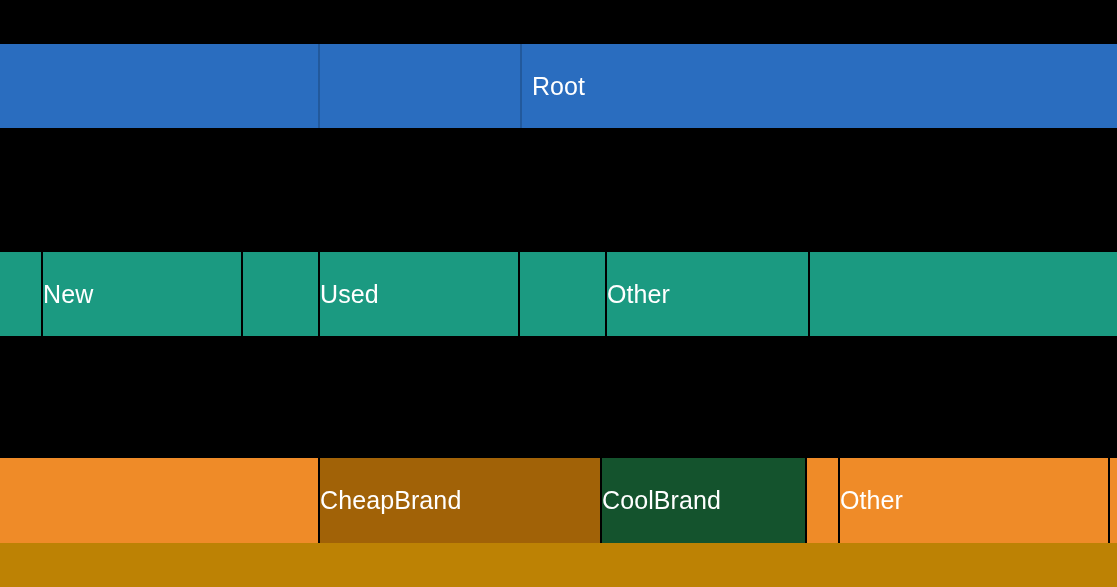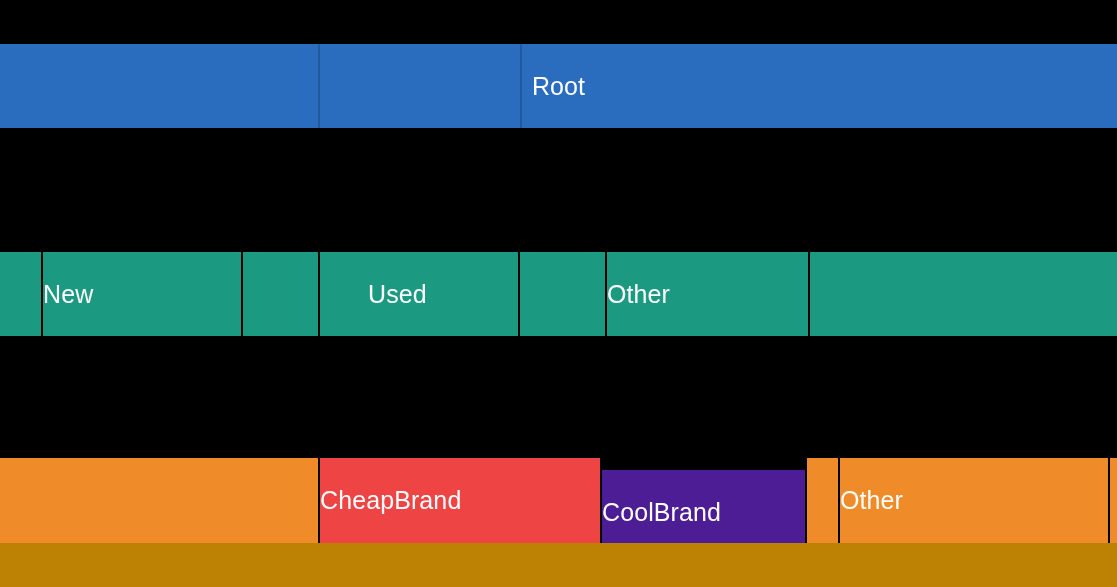--- a/index.html
+++ b/index.html
@@ -77,41 +77,41 @@
 
   <div class="icicle-row row-cat">
     <div class="icicle-node" style="left:0px; width:41px; background:#1b9a81;"></div>
 
     <div class="icicle-node" style="left:43px; width:198px; background:#1b9a81;">
       <span class="node-label">New</span>
     </div>
 
     <div class="icicle-node" style="left:243px; width:75px; background:#1b9a81;"></div>
 
-    <div class="icicle-node" style="left:320px; width:198px; background:#1b9a81;padding-left:48px;">
+    <div class="icicle-node" style="left:320px; width:198px; background:#1b9a81;">
       <span class="node-label">Used</span>
     </div>
 
     <div class="icicle-node" style="left:520px; width:85px; background:#1b9a81;"></div>
 
     <div class="icicle-node" style="left:607px; width:201px; background:#1b9a81;">
       <span class="node-label">Other</span>
     </div>
 
     <div class="icicle-node" style="left:810px; width:307px; background:#1b9a81;"></div>
   </div>
 
   <div class="icicle-row row-brand">
     <div class="icicle-node" style="left:0px; width:318px; background:#ef8b28;"></div>
 
-    <div class="icicle-node" style="left:320px; width:280px; background:#ef4444;">
+    <div class="icicle-node" style="left:320px; width:280px; background:#a16207;">
       <span class="node-label">CheapBrand</span>
     </div>
 
-    <div class="icicle-node" style="left:602px; width:203px; background:#4c1d95;margin-top:12px;">
+    <div class="icicle-node" style="left:602px; width:203px; background:#14532d;">
       <span class="node-label">CoolBrand</span>
     </div>
 
     <div class="icicle-node" style="left:807px; width:31px; background:#ef8b28;"></div>
 
     <div class="icicle-node" style="left:840px; width:268px; background:#ef8b28;">
       <span class="node-label">Other</span>
     </div>
 
     <div class="icicle-node" style="left:1110px; width:7px; background:#ef8b28;"></div>

